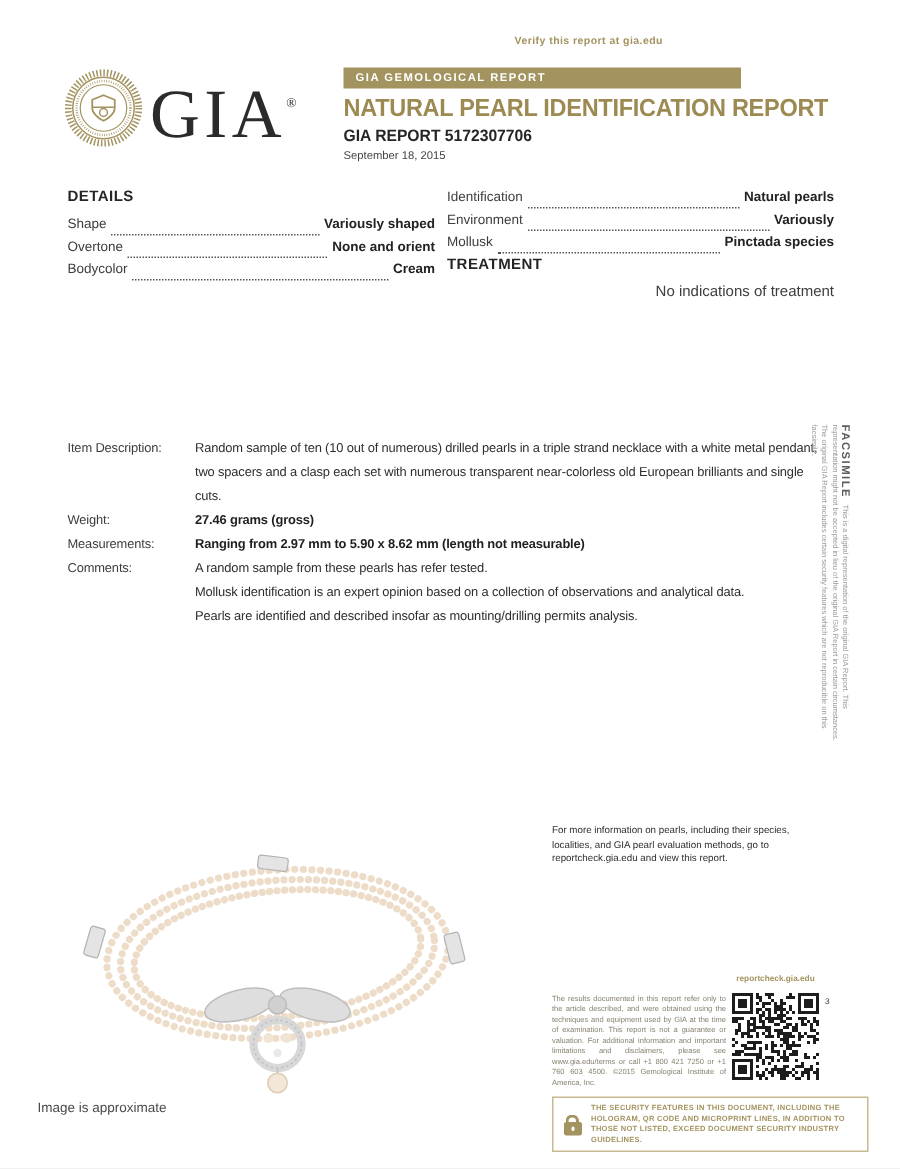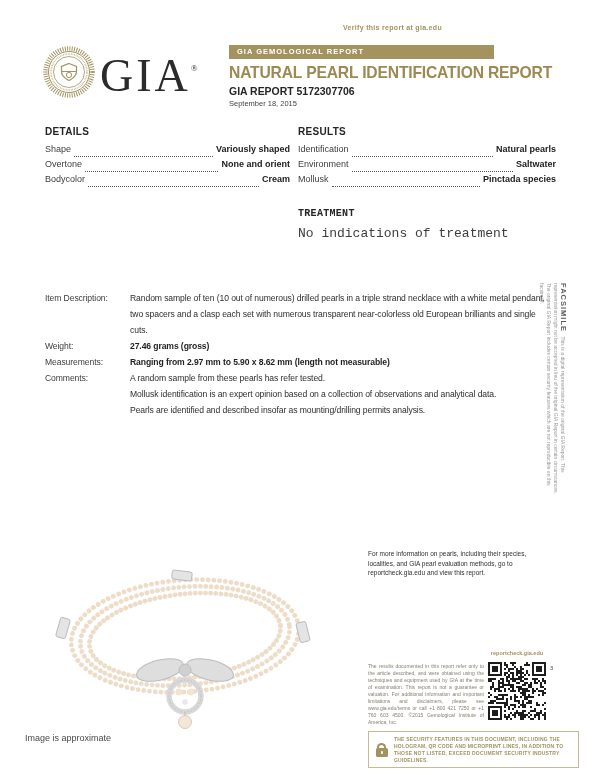--- a/index.html
+++ b/index.html
@@ -24,22 +24,22 @@
   .date{position:absolute;left:229px;top:99px;font-size:7.5px;color:#444444;text-align:center;}
   
   .col{position:absolute;top:126px;}
   .col.left{left:45px;width:245px;}
   .col.right{left:298px;width:258px;}
   .sec-h{font-size:10px;font-weight:bold;color:#252525;letter-spacing:.3px;margin-bottom:7px;}
   .dr{display:flex;align-items:baseline;height:15px;font-size:9px;color:#3d3d3d;text-align:right;}
   .dr .leader{flex:1;border-bottom:1px dotted #555555;margin:0 3px;align-self:flex-end;
     margin-bottom:2px;min-width:10px;}
   .dr .val{font-weight:bold;color:#222222;white-space:nowrap;}
-  .treatment{margin-top:19px;font-family:Liberation Mono, monospace;}
-  .treatment .body{font-size:13px;color:#3d3d3d;margin-top:1px;}
+  .treatment{margin-top:0;}
+  .treatment .body{font-size:10px;color:#3d3d3d;margin-top:1px;text-align:right;}
   
   .specs{position:absolute;left:45px;top:290px;width:505px;font-size:8.6px;line-height:16px;
     color:#2e2e2e;letter-spacing:-.1px;}
   .srow{display:flex;}
   .slab{width:85px;flex:0 0 85px;color:#3d3d3d;}
   .sval{flex:1;}
   .bold{font-weight:bold;color:#1f1f1f;}
   
   .facsimile{position:absolute;left:538px;top:283px;height:215px;writing-mode:vertical-rl;
     color:#9a9a9a;font-size:5px;line-height:7px;}
@@ -105,30 +105,29 @@
       <span class="val">None and orient</span>
     </div>
     <div class="dr">
       <span class="lab">Bodycolor</span>
       <span class="leader"></span>
       <span class="val">Cream</span>
     </div>
   </div>
 
   <div class="col right">
-    <div class="sec-h">RESULTS</div>
     <div class="dr">
       <span class="lab">Identification</span>
       <span class="leader"></span>
       <span class="val">Natural pearls</span>
     </div>
     <div class="dr">
       <span class="lab">Environment</span>
       <span class="leader"></span>
-      <span class="val">Saltwater</span>
+      <span class="val">Variously</span>
     </div>
     <div class="dr">
       <span class="lab">Mollusk</span>
       <span class="leader"></span>
       <span class="val">Pinctada species</span>
     </div>
     <div class="treatment">
       <div class="sec-h">TREATMENT</div>
       <div class="body">No indications of treatment</div>
     </div>

